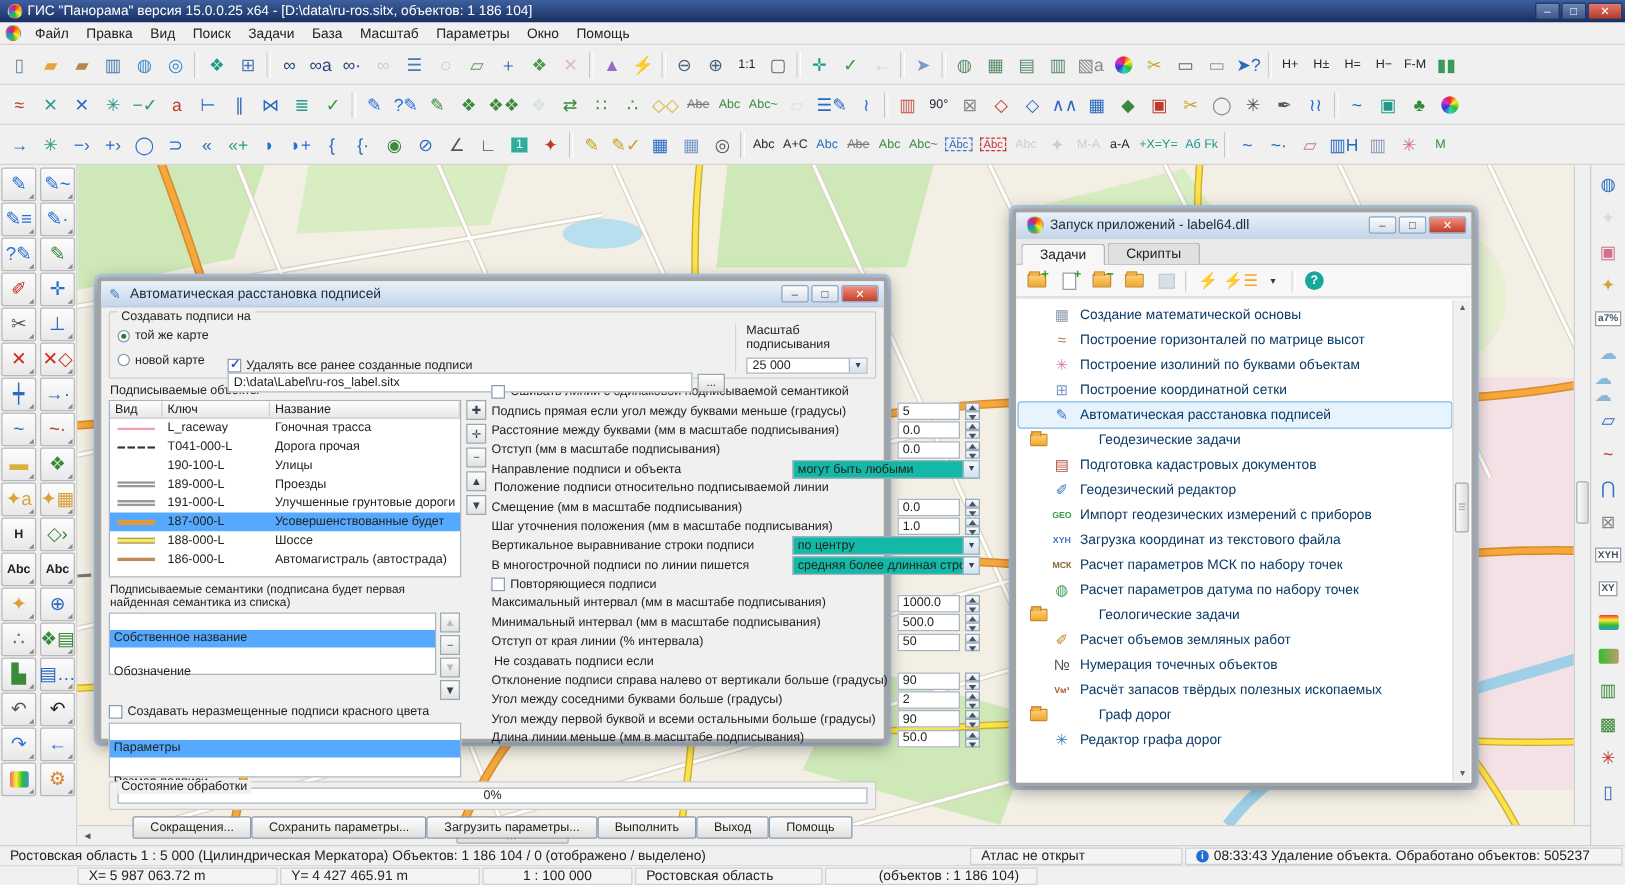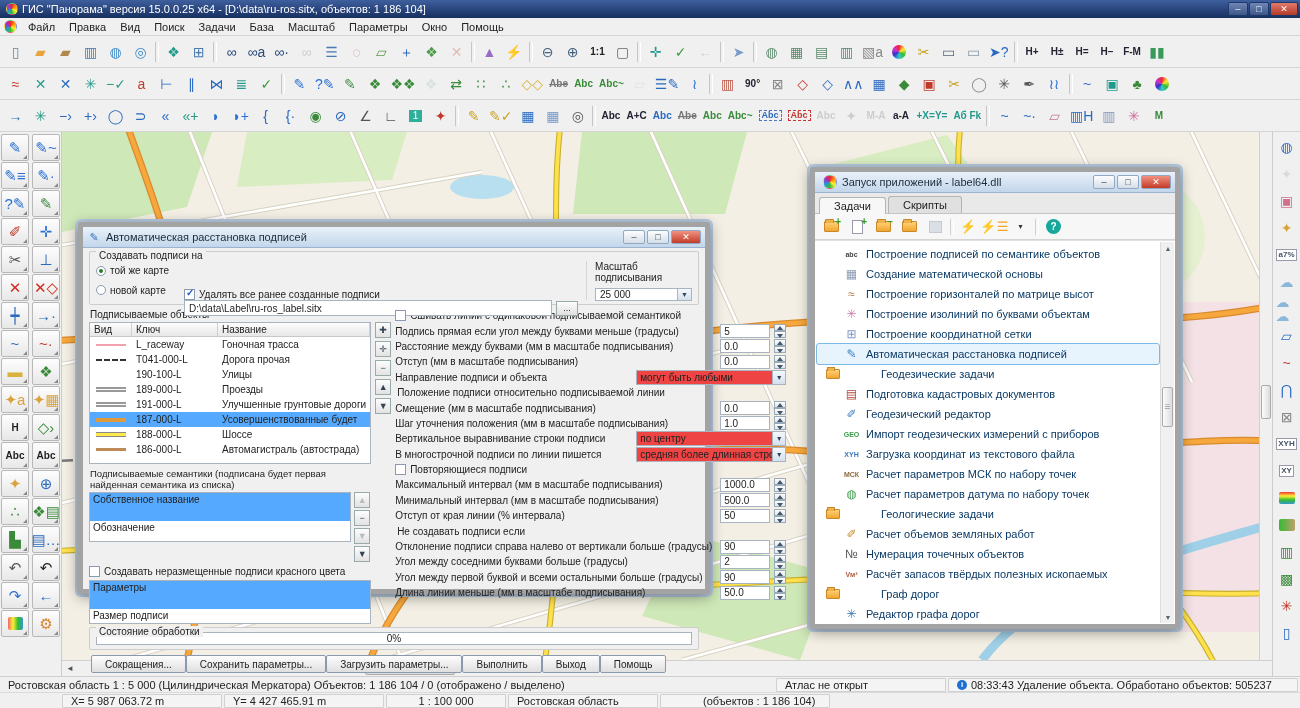--- a/index.html
+++ b/index.html
@@ -20,21 +20,21 @@
   #menubar{position:absolute;left:0;top:18px;width:100%;height:18px;background:#f0f0f0;border-bottom:1px solid #d4d4d4;
     display:flex;align-items:center;}
   .mi{padding:1px 7px;cursor:default;}
 
   
   .tbar{position:absolute;left:0;width:100%;height:32px;background:#f0f0f0;border-bottom:1px solid #d4d4d4;
     display:flex;align-items:center;padding:0 3px;overflow:hidden;}
   #tb1{top:36px;} #tb2{top:68px;} #tb3{top:100px;}
   .tb{min-width:25px;height:26px;display:flex;align-items:center;justify-content:center;padding:0 2px;border:1px solid transparent;border-radius:2px;flex:none;}
   .tb .g{font-size:14px;line-height:1;color:var(--c,#456);white-space:nowrap;}
-  .tb.txt .g{font-size:10px;font-weight:bold;}
+  .tb.txt .g{font-size:10px;font-weight:normal;}
   .tb.dis{opacity:.4;}
   .tb.sep{min-width:0;width:4px;height:22px;border-left:1px solid #c6c6c6;border-right:1px solid #fff;padding:0;margin:0 2px;}
   .tb.rainbow .g{width:14px;height:14px;border-radius:50%;color:transparent;
     background:conic-gradient(#e23,#fe3,#3b3,#3cc,#33c,#c3c,#e23);}
   .tb.strike .g{text-decoration:line-through;text-align:right;}
   .tb.dashedb .g{border:1px dashed #4a78c0;padding:0 2px;font-size:9px;}
   .tb.dashedr .g{border:1px dashed #c33;padding:0 2px;font-size:9px;}
   .tb.teal .g{background:#2fae9b;color:#fff;padding:1px 4px;font-size:10px;}
 
   
@@ -69,21 +69,21 @@
   
   #status1{position:absolute;left:0;top:676px;width:100%;height:16px;background:#f0f0f0;border-top:1px solid #cfcfcf;
     display:flex;align-items:center;font-size:11px;}
   #status2{position:absolute;left:0;top:692px;width:100%;height:16px;background:#f0f0f0;border-top:1px solid #dadada;
     display:flex;align-items:center;font-size:11px;}
   .scell{padding:0 8px;height:14px;display:flex;align-items:center;white-space:nowrap;}
   .scell.box{border:1px solid #d0d0d0;border-radius:1px;margin-right:2px;background:#f4f4f4;}
   .infodot{width:10px;height:10px;border-radius:50%;background:#1d6fd1;color:#fff;font-size:8px;display:flex;align-items:center;justify-content:center;margin-right:4px;font-weight:bold;}
 
   
-  .dlg{position:absolute;background:#f0f0f0;border:5px solid #a3a3a3;border-radius:3px;
+  .dlg{position:absolute;background:#f0f0f0;border:3px solid #a3a3a3;border-radius:3px;
     box-shadow:0 3px 14px rgba(0,0,0,.4), 0 0 0 3px #b9cde2;}
   .dlg-title{height:21px;display:flex;align-items:center;padding:0 4px;border-radius:2px 2px 0 0;
     background:linear-gradient(#e9f1f9,#c3d6ea);border-bottom:1px solid #9ab4d0;font-size:11px;color:#1a2a3a;}
   .dlg-title .dico{width:14px;height:14px;margin-right:5px;display:flex;align-items:center;justify-content:center;font-size:11px;flex:none;}
   .dlg-title .dtxt{flex:1;white-space:nowrap;overflow:hidden;}
   .dbtn{width:22px;height:14px;margin-left:2px;display:flex;align-items:center;justify-content:center;font-size:9px;flex:none;
     background:linear-gradient(#fdfdfd,#d6dee8);border:1px solid #8fa8c4;border-radius:2px;color:#345;}
   .dbtn.close{background:linear-gradient(#f09180,#c43b28);color:#fff;width:30px;}
 
   
@@ -136,35 +136,35 @@
   .frow.t-head .flabel{margin-left:2px;}
   .frow .fspacer{flex:1;}
   .frow .fval{display:none;width:50px;height:14px;background:#fff;border:1px solid #aab4c0;padding:0 3px;align-items:center;}
   .frow.t-spin .fval{display:flex;}
   .frow .fspin{display:none;width:12px;height:14px;flex-direction:column;}
   .frow.t-spin .fspin{display:flex;}
   .fspin b{flex:1;background:linear-gradient(#fdfdfd,#dfe7f0);border:1px solid #9ab;position:relative;}
   .fspin b::after{content:"";position:absolute;left:2px;border-left:3px solid transparent;border-right:3px solid transparent;}
   .fspin b.su::after{top:1px;border-bottom:4px solid #456;}
   .fspin b.sd::after{top:2px;border-top:4px solid #456;}
-  .frow .fcombo{display:none;width:150px;height:15px;background:#ef4444;border:1px solid #aab4c0;align-items:center;padding-left:3px;}
+  .frow .fcombo{display:none;width:150px;height:15px;background:#14b8a6;border:1px solid #aab4c0;align-items:center;padding-left:3px;}
   .frow.t-combo .fcombo{display:flex;}
   .fcombo i{font-style:normal;flex:1;white-space:nowrap;overflow:hidden;}
   .fcombo .ca{width:13px;height:100%;background:linear-gradient(#f4f8fc,#d4e0ee);border-left:1px solid #aab4c0;display:flex;align-items:center;justify-content:center;font-size:7px;color:#345;}
 
   .lbox{border:1px solid #aab4c0;background:#fff;}
-  .li{height:28px;line-height:14px;padding:0 3px;white-space:nowrap;overflow:hidden;}
+  .li{height:14px;line-height:14px;padding:0 3px;white-space:nowrap;overflow:hidden;margin-top:13px;}
   .li.sel{background:#55aaff;}
   .semwrap{display:flex;gap:3px;}
   .semwrap .lbox{flex:1;height:50px;}
   .sembtns{width:17px;display:flex;flex-direction:column;gap:2px;}
 
   .statgrp{margin-top:3px;}
   .pbar{height:13px;border:1px solid #aab4c0;background:#fff;display:flex;align-items:center;justify-content:center;font-size:10px;}
-  .dbtns{display:flex;justify-content:flex-start;margin-top:5px;padding:0 2px;}
+  .dbtns{display:flex;justify-content:center;margin-top:5px;padding:0 2px;}
   .btn{height:18px;padding:1px 13px;background:linear-gradient(#fdfdfd,#dfdfdf);border:1px solid #8a9aae;border-radius:2px;
     display:flex;align-items:center;font-size:10px;}
 
   
   #dlg2{left:810px;top:167px;width:370px;height:462px;z-index:15;display:flex;flex-direction:column;}
   #dlg2 .tabs{height:21px;background:#e9e9e9;display:flex;align-items:flex-end;padding:2px 4px 0;border-bottom:1px solid #c4c4c4;}
   .tab{padding:2px 14px;border:1px solid #b4b4b4;border-bottom:none;border-radius:3px 3px 0 0;margin-right:2px;background:#e0e0e0;}
   .tab.sel{background:#f7f7f7;position:relative;top:1px;font-weight:normal;}
   #dlg2 .dtoolbar{height:26px;background:#f7f7f7;border-bottom:1px solid #d4d4d4;display:flex;align-items:center;padding:0 5px;gap:3px;}
   .d2i{width:23px;height:21px;display:flex;align-items:center;justify-content:center;border:1px solid transparent;border-radius:2px;position:relative;}
@@ -1368,26 +1368,20 @@
         <span class="d2i sep2 sep">
           <span class="g"></span>
         </span>
         <span class="d2i helpc">
           <span class="g">?</span>
         </span>
       </div>
     <div class="tlist">
       <div>
 
-          <div class="task small" style="--c: #444;">
-            <span class="ticon">
-              <i>abc</i>
-            </span>
-            <span class="tlabel">Построение подписей по семантике объектов</span>
-          </div>
 
           <div class="task" style="--c: #8a9ab0;">
             <span class="ticon">
               <i>▦</i>
             </span>
             <span class="tlabel">Создание математической основы</span>
           </div>
 
           <div class="task" style="--c: #b07a4a;">
             <span class="ticon">

